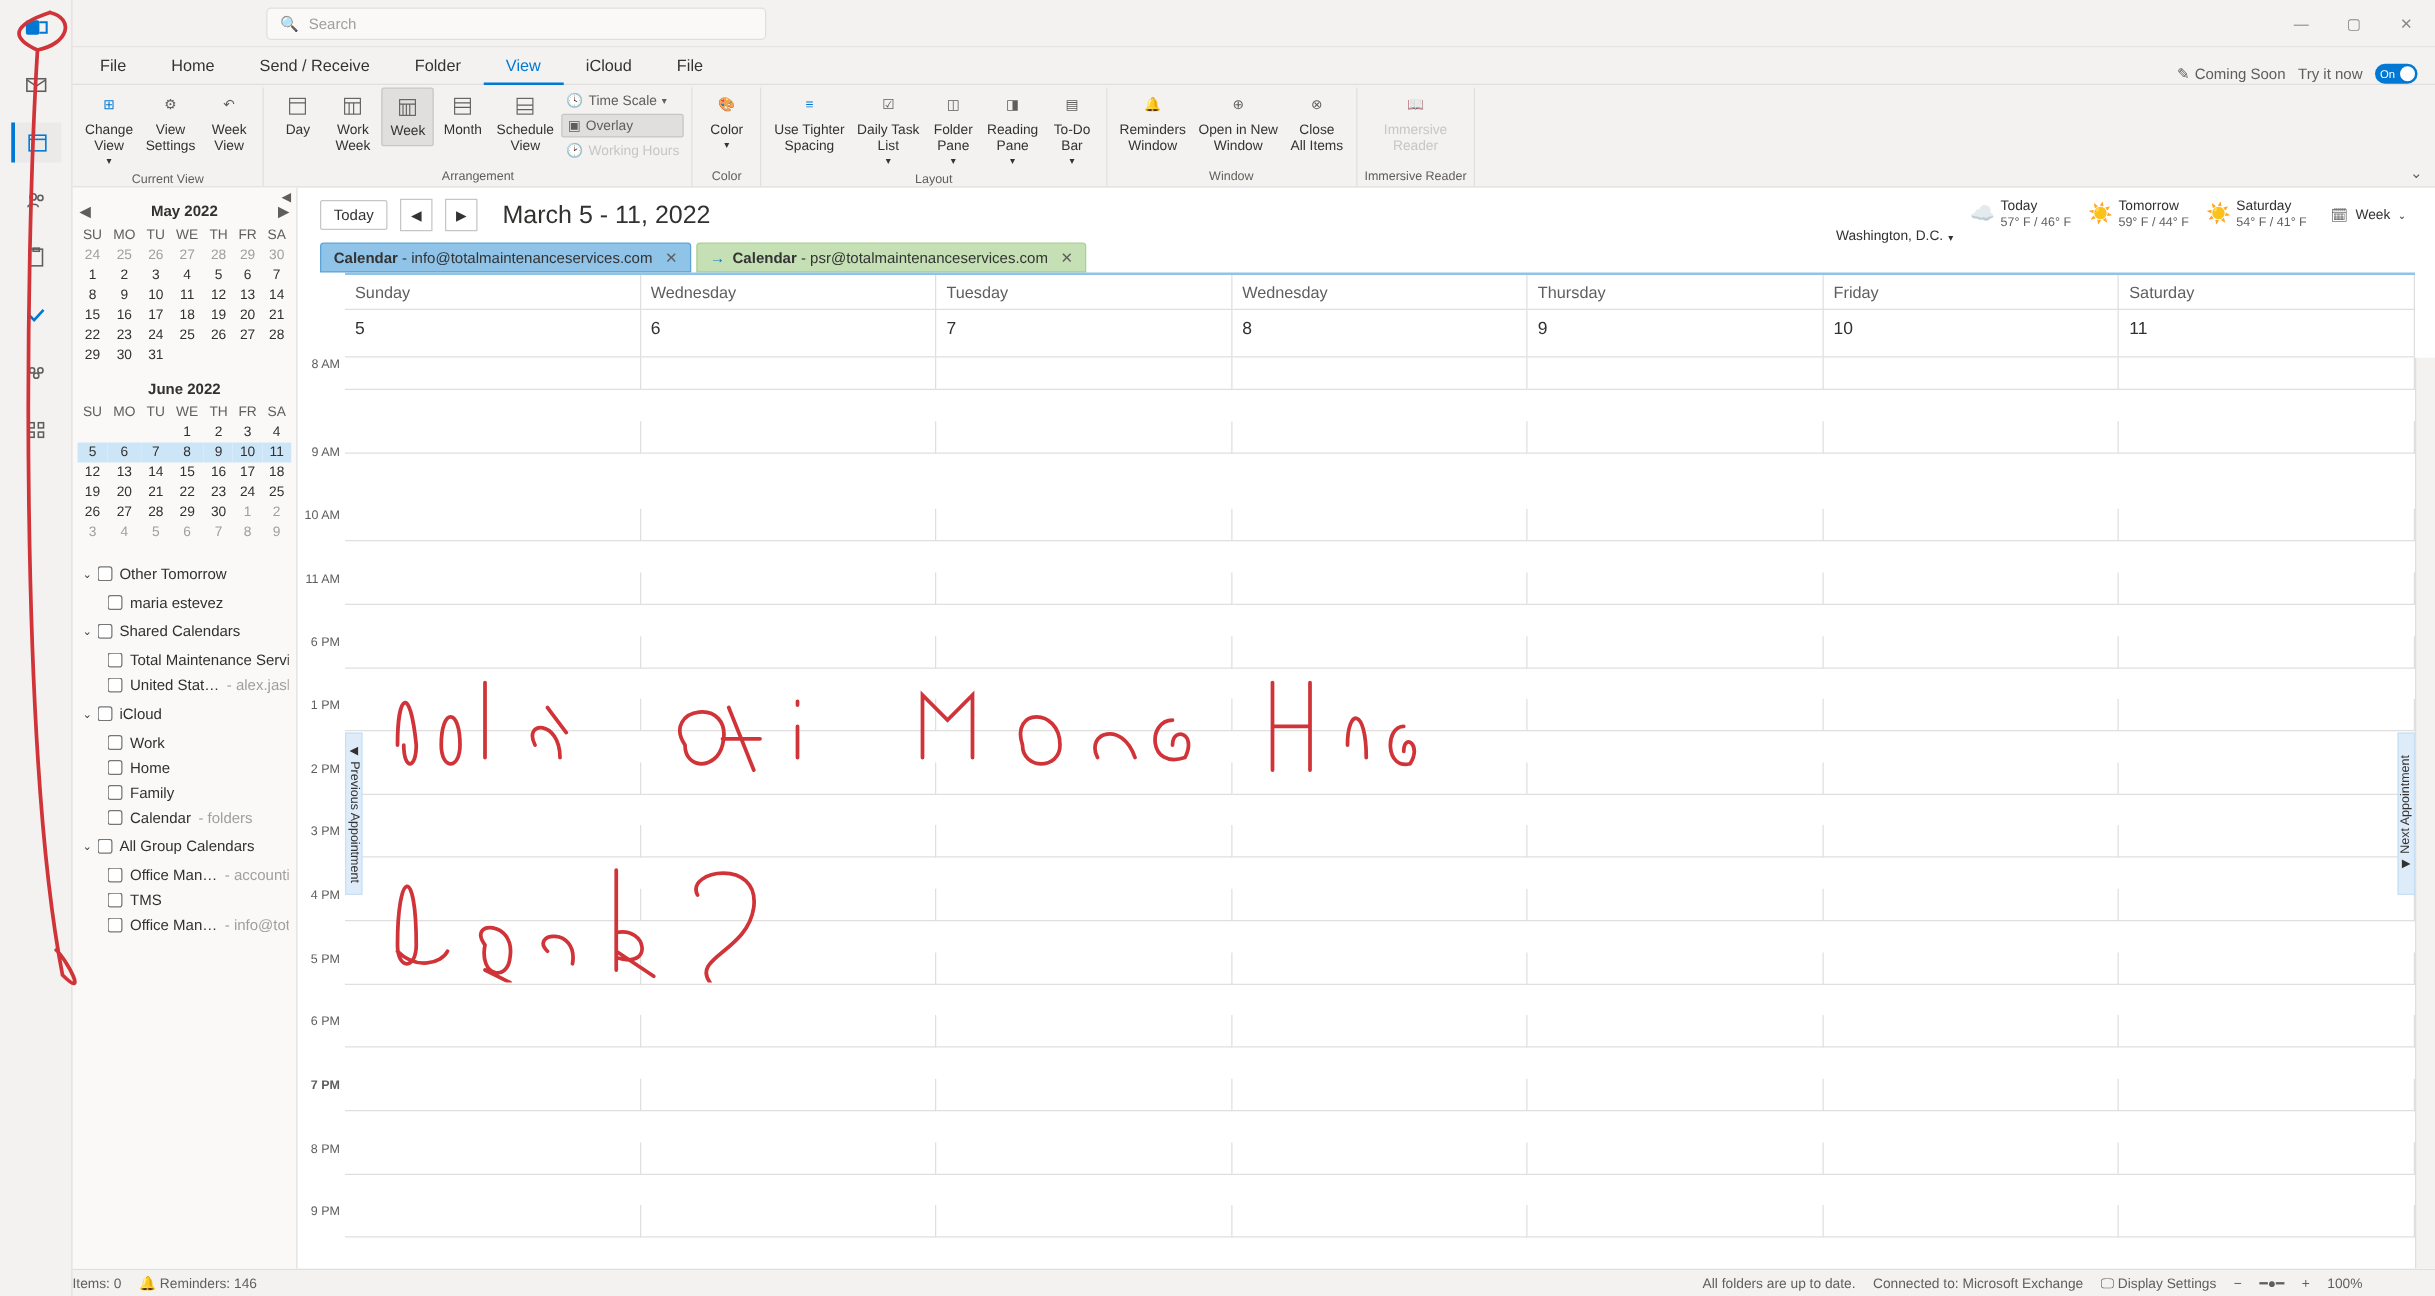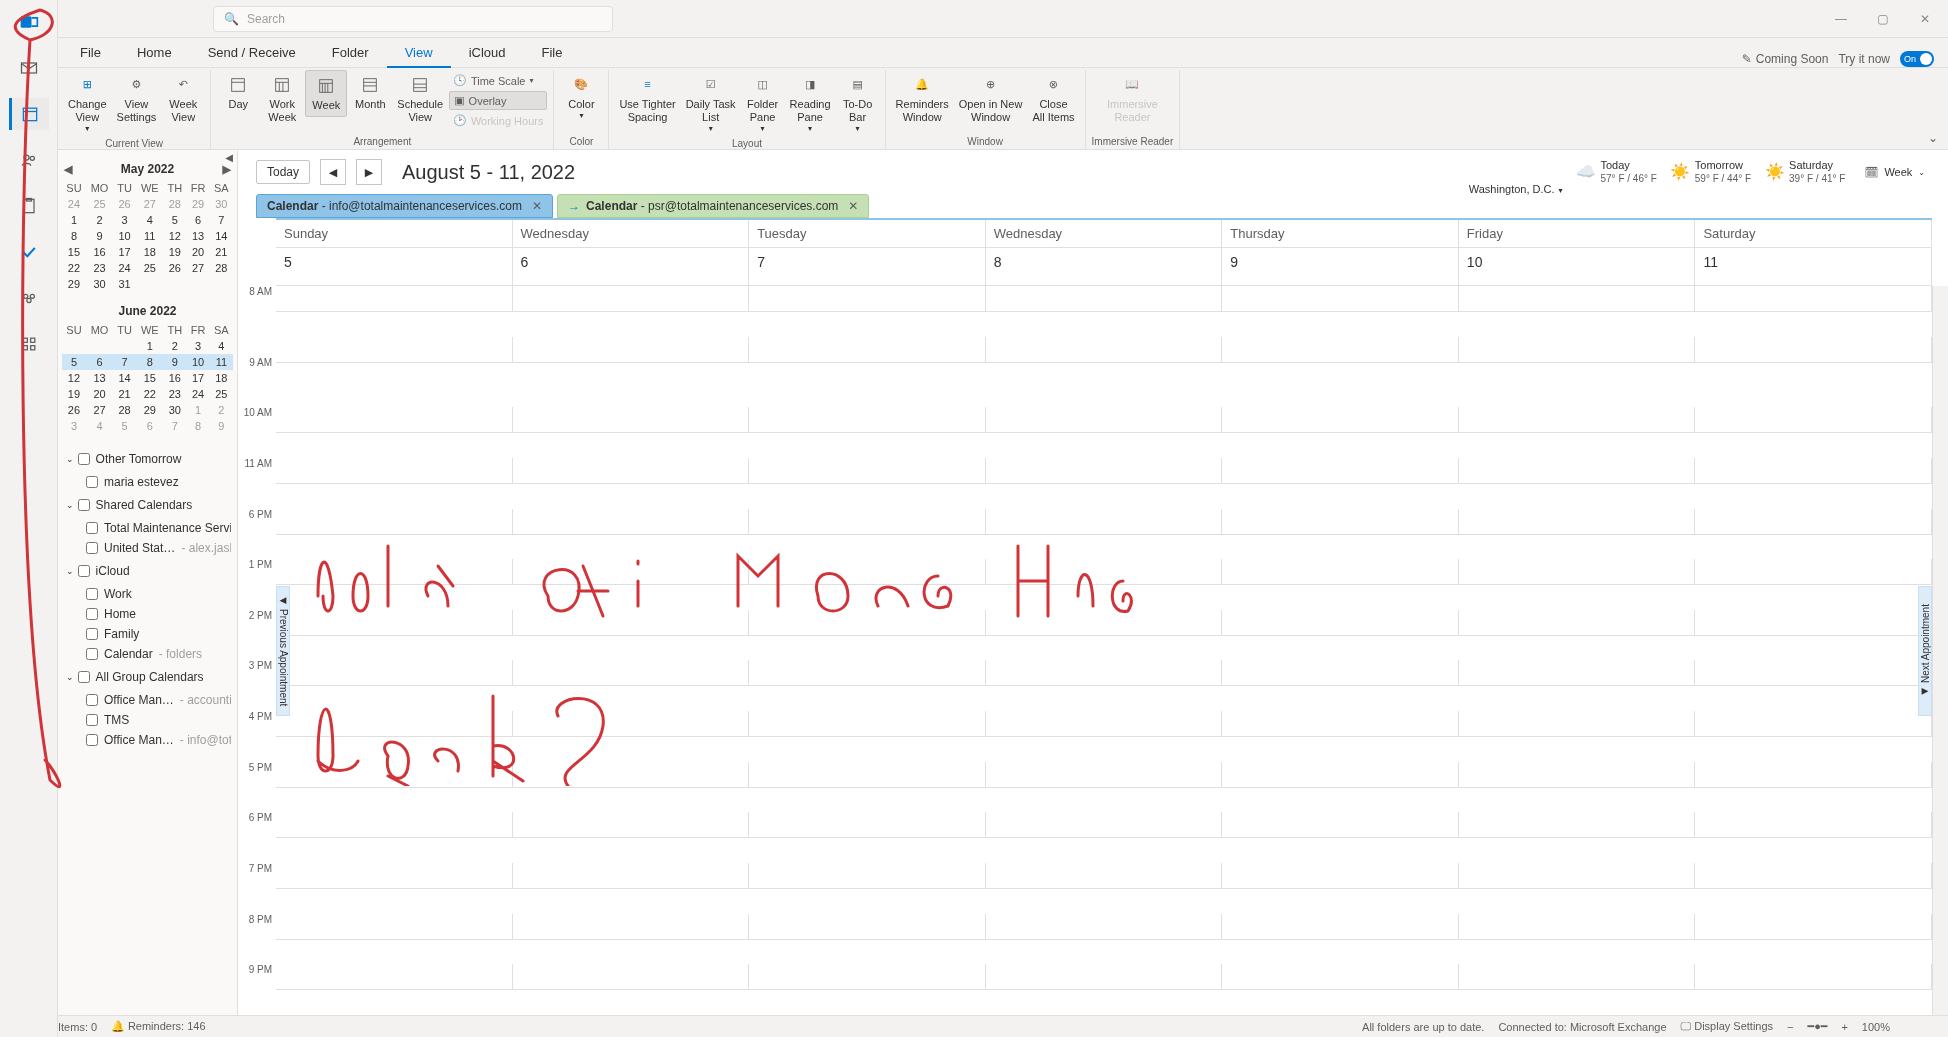--- a/index.html
+++ b/index.html
@@ -625,21 +625,21 @@
           </div>
         </div>
     </div>
 
     <div class="calendar-area">
 
       <div class="cal-toolbar">
         <div class="today-btn">Today</div>
         <div class="nav-btn">◀</div>
         <div class="nav-btn">▶</div>
-        <div class="date-range">August 5 - 11, 2022</div>
+        <div class="date-range">March 5 - 11, 2022</div>
         <div class="right">
           <div class="weather-loc">
               <span>Washington, D.C.</span> 
               <span style="font-size:8px">▾</span>
             </div>
           <div id="weather-days" style="display:flex;gap:14px;">
               <div class="weather-day">
                 <span style="font-size:16px">☁️</span>
                 <div class="txt">
                   <span class="day">Today</span>
@@ -650,21 +650,21 @@
                 <span style="font-size:16px">☀️</span>
                 <div class="txt">
                   <span class="day">Tomorrow</span>
                   <span class="temp">59° F / 44° F</span>
                 </div>
               </div>
               <div class="weather-day">
                 <span style="font-size:16px">☀️</span>
                 <div class="txt">
                   <span class="day">Saturday</span>
-                  <span class="temp">39° F / 41° F</span>
+                  <span class="temp">54° F / 41° F</span>
                 </div>
               </div>
             </div>
           <div class="view-selector">
             <span>🗓</span>
             <span>Week</span>
             <span style="font-size:8px">⌄</span>
           </div>
         </div>
       </div>
@@ -783,21 +783,21 @@
             <div class="time-row hour time-col" style="grid-area: 10 / 7;"></div>
             <div class="time-row hour time-col" style="grid-area: 10 / 8;"></div>
             <div class="time-label" style="grid-area: 11 / 1;">6 PM</div>
             <div class="time-row hour time-col" style="grid-area: 11 / 2;"></div>
             <div class="time-row hour time-col" style="grid-area: 11 / 3;"></div>
             <div class="time-row hour time-col" style="grid-area: 11 / 4;"></div>
             <div class="time-row hour time-col" style="grid-area: 11 / 5;"></div>
             <div class="time-row hour time-col" style="grid-area: 11 / 6;"></div>
             <div class="time-row hour time-col" style="grid-area: 11 / 7;"></div>
             <div class="time-row hour time-col" style="grid-area: 11 / 8;"></div>
-            <div class="time-label" style="grid-area: 12 / 1;">7 PM</div>
+            <div class="time-label" style="grid-area: 12 / 1; font-weight: bold;">7 PM</div>
             <div class="time-row hour time-col" style="grid-area: 12 / 2;"></div>
             <div class="time-row hour time-col" style="grid-area: 12 / 3;"></div>
             <div class="time-row hour time-col" style="grid-area: 12 / 4;"></div>
             <div class="time-row hour time-col" style="grid-area: 12 / 5;"></div>
             <div class="time-row hour time-col" style="grid-area: 12 / 6;"></div>
             <div class="time-row hour time-col" style="grid-area: 12 / 7;"></div>
             <div class="time-row hour time-col" style="grid-area: 12 / 8;"></div>
             <div class="time-label" style="grid-area: 13 / 1;">8 PM</div>
             <div class="time-row hour time-col" style="grid-area: 13 / 2;"></div>
             <div class="time-row hour time-col" style="grid-area: 13 / 3;"></div>

